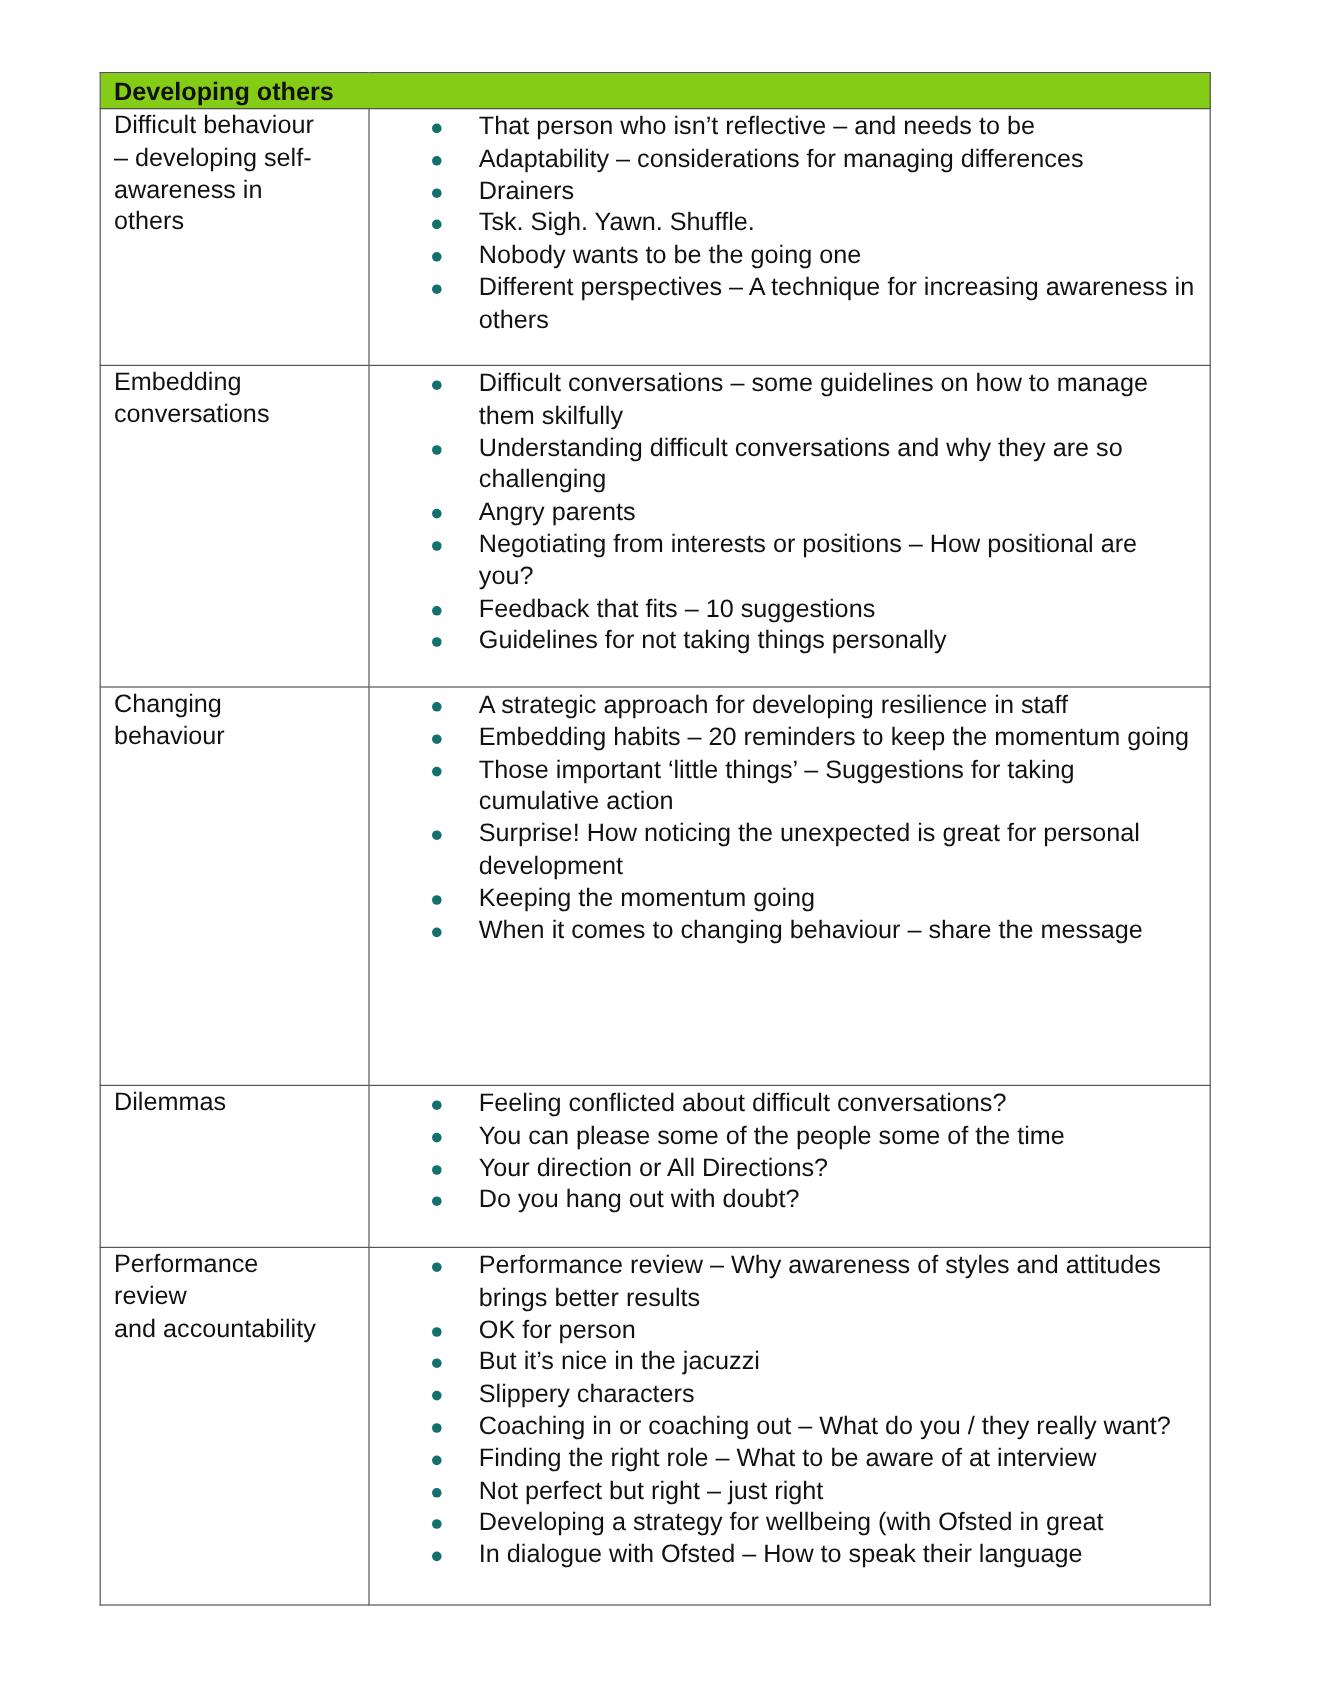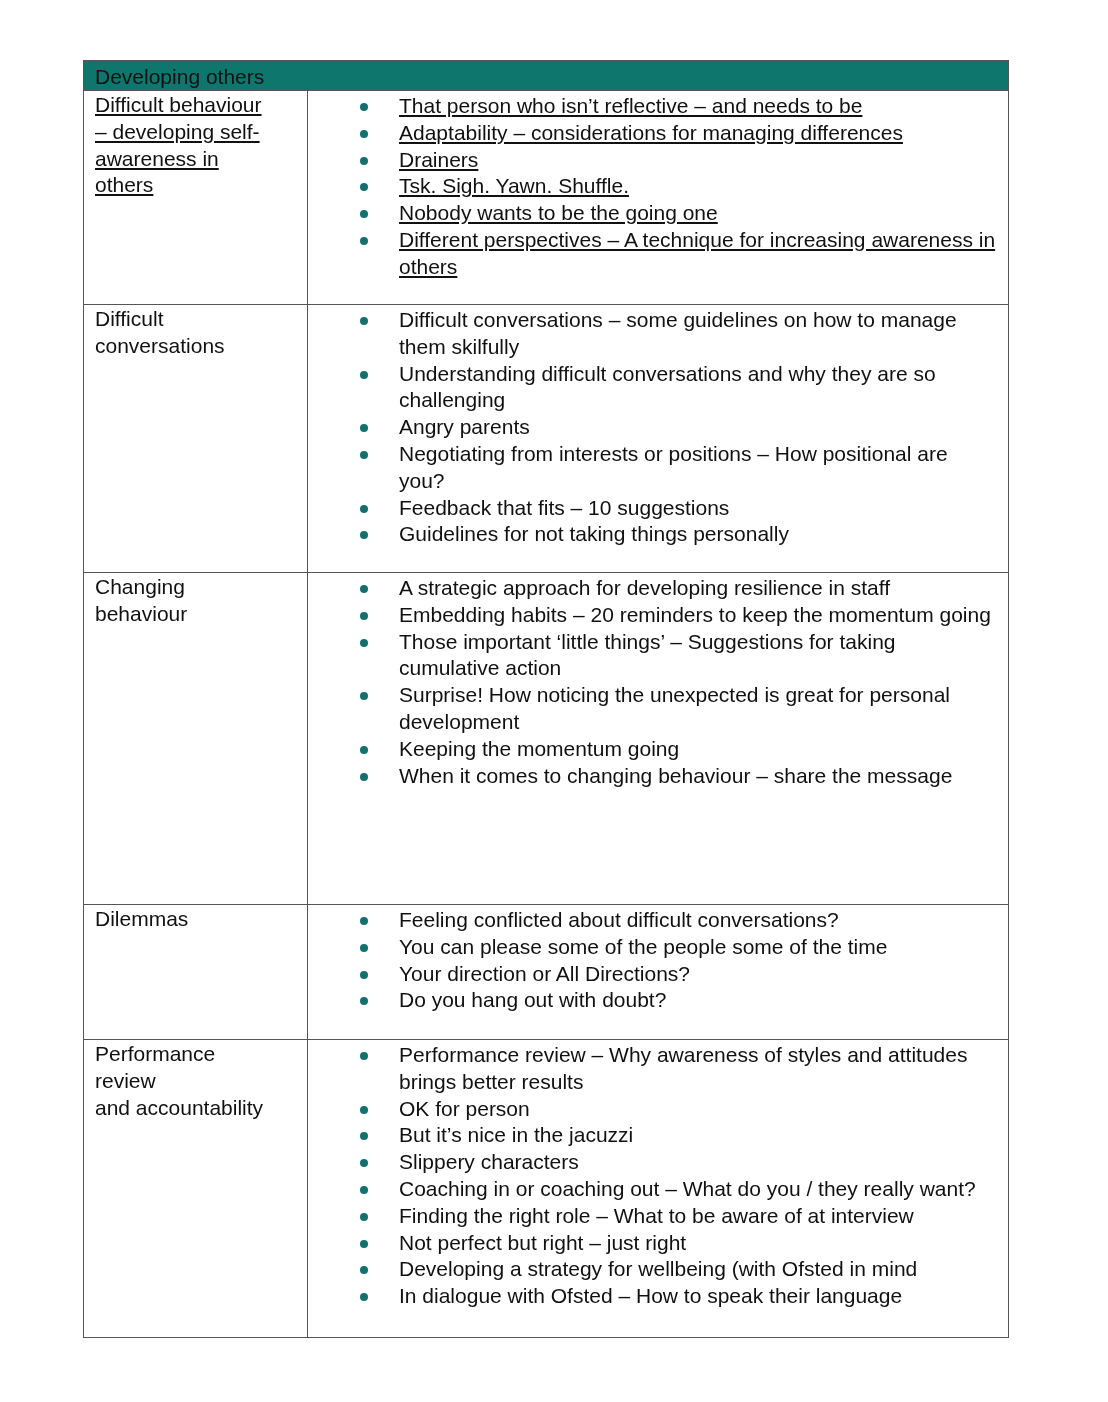--- a/index.html
+++ b/index.html
@@ -1,54 +1,54 @@
 <!DOCTYPE html>
 <html><head>
 <meta charset="utf-8">
 <style>
   html, body { margin: 0; padding: 0; background: #ffffff; }
   body { width: 1108px; height: 1402px; position: relative; font-family: "Liberation Sans", sans-serif; color: #111; }
   table.doc { position: absolute; left: 83px; top: 60px; width: 926px; border-collapse: collapse; font-size: 21px; line-height: 26.8px; }
   table.doc td { border: 1.3px solid #555; vertical-align: top; padding: 0; }
-  td.header { background: #0f766e; padding: 2px 11px 0 11px !important; height: 25px; line-height: 27px; }
+  td.header { background: #84cc16; padding: 2px 11px 0 11px !important; height: 25px; line-height: 27px; font-weight: bold; }
   td.topic { width: 201px; padding: 1px 11px 0 11px !important; }
   td.items { padding: 2px 11px 22px 0 !important; margin-top: 44px; }
   ul.bul { list-style: none; margin: 0; padding: 0; }
   ul.bul li { position: relative; padding-left: 91px; }
   ul.bul li .dot { position: absolute; left: 52px; top: 10px; width: 8px; height: 8px; border-radius: 50%; background: #13706e; }
 </style>
 </head>
 <body>
 
 <table class="doc">
   <tbody id="tbody">
     <tr>
       <td class="header" colspan="2">Developing others</td>
     </tr>
-  <tr style="height: 214px; text-decoration: underline;">
+  <tr style="height: 214px;">
         <td class="topic">
           <div>Difficult behaviour</div>
           <div>– developing self-</div>
           <div>awareness in</div>
           <div>others</div>
         </td>
         <td class="items">
           <ul class="bul">
             <li><span class="dot"></span><span>That person who isn’t reflective – and needs to be</span></li>
             <li><span class="dot"></span><span>Adaptability – considerations for managing differences</span></li>
             <li><span class="dot"></span><span>Drainers</span></li>
             <li><span class="dot"></span><span>Tsk. Sigh. Yawn. Shuffle.</span></li>
             <li><span class="dot"></span><span>Nobody wants to be the going one</span></li>
             <li><span class="dot"></span><span>Different perspectives – A technique for increasing awareness in others</span></li>
           </ul>
         </td>
       </tr>
       <tr style="height: 268px;">
         <td class="topic">
-          <div>Difficult</div>
+          <div>Embedding</div>
           <div>conversations</div>
         </td>
         <td class="items">
           <ul class="bul">
             <li><span class="dot"></span><span>Difficult conversations – some guidelines on how to manage them skilfully</span></li>
             <li><span class="dot"></span><span>Understanding difficult conversations and why they are so challenging</span></li>
             <li><span class="dot"></span><span>Angry parents</span></li>
             <li><span class="dot"></span><span>Negotiating from interests or positions – How positional are you?</span></li>
             <li><span class="dot"></span><span>Feedback that fits – 10 suggestions</span></li>
             <li><span class="dot"></span><span>Guidelines for not taking things personally</span></li>
@@ -92,19 +92,19 @@
         </td>
         <td class="items">
           <ul class="bul">
             <li><span class="dot"></span><span>Performance review – Why awareness of styles and attitudes brings better results</span></li>
             <li><span class="dot"></span><span>OK for person</span></li>
             <li><span class="dot"></span><span>But it’s nice in the jacuzzi</span></li>
             <li><span class="dot"></span><span>Slippery characters</span></li>
             <li><span class="dot"></span><span>Coaching in or coaching out – What do you / they really want?</span></li>
             <li><span class="dot"></span><span>Finding the right role – What to be aware of at interview</span></li>
             <li><span class="dot"></span><span>Not perfect but right – just right</span></li>
-            <li><span class="dot"></span><span>Developing a strategy for wellbeing (with Ofsted in mind</span></li>
+            <li><span class="dot"></span><span>Developing a strategy for wellbeing (with Ofsted in great</span></li>
             <li><span class="dot"></span><span>In dialogue with Ofsted – How to speak their language</span></li>
           </ul>
         </td>
       </tr>
     </tbody>
 </table>
 
 </body></html>

